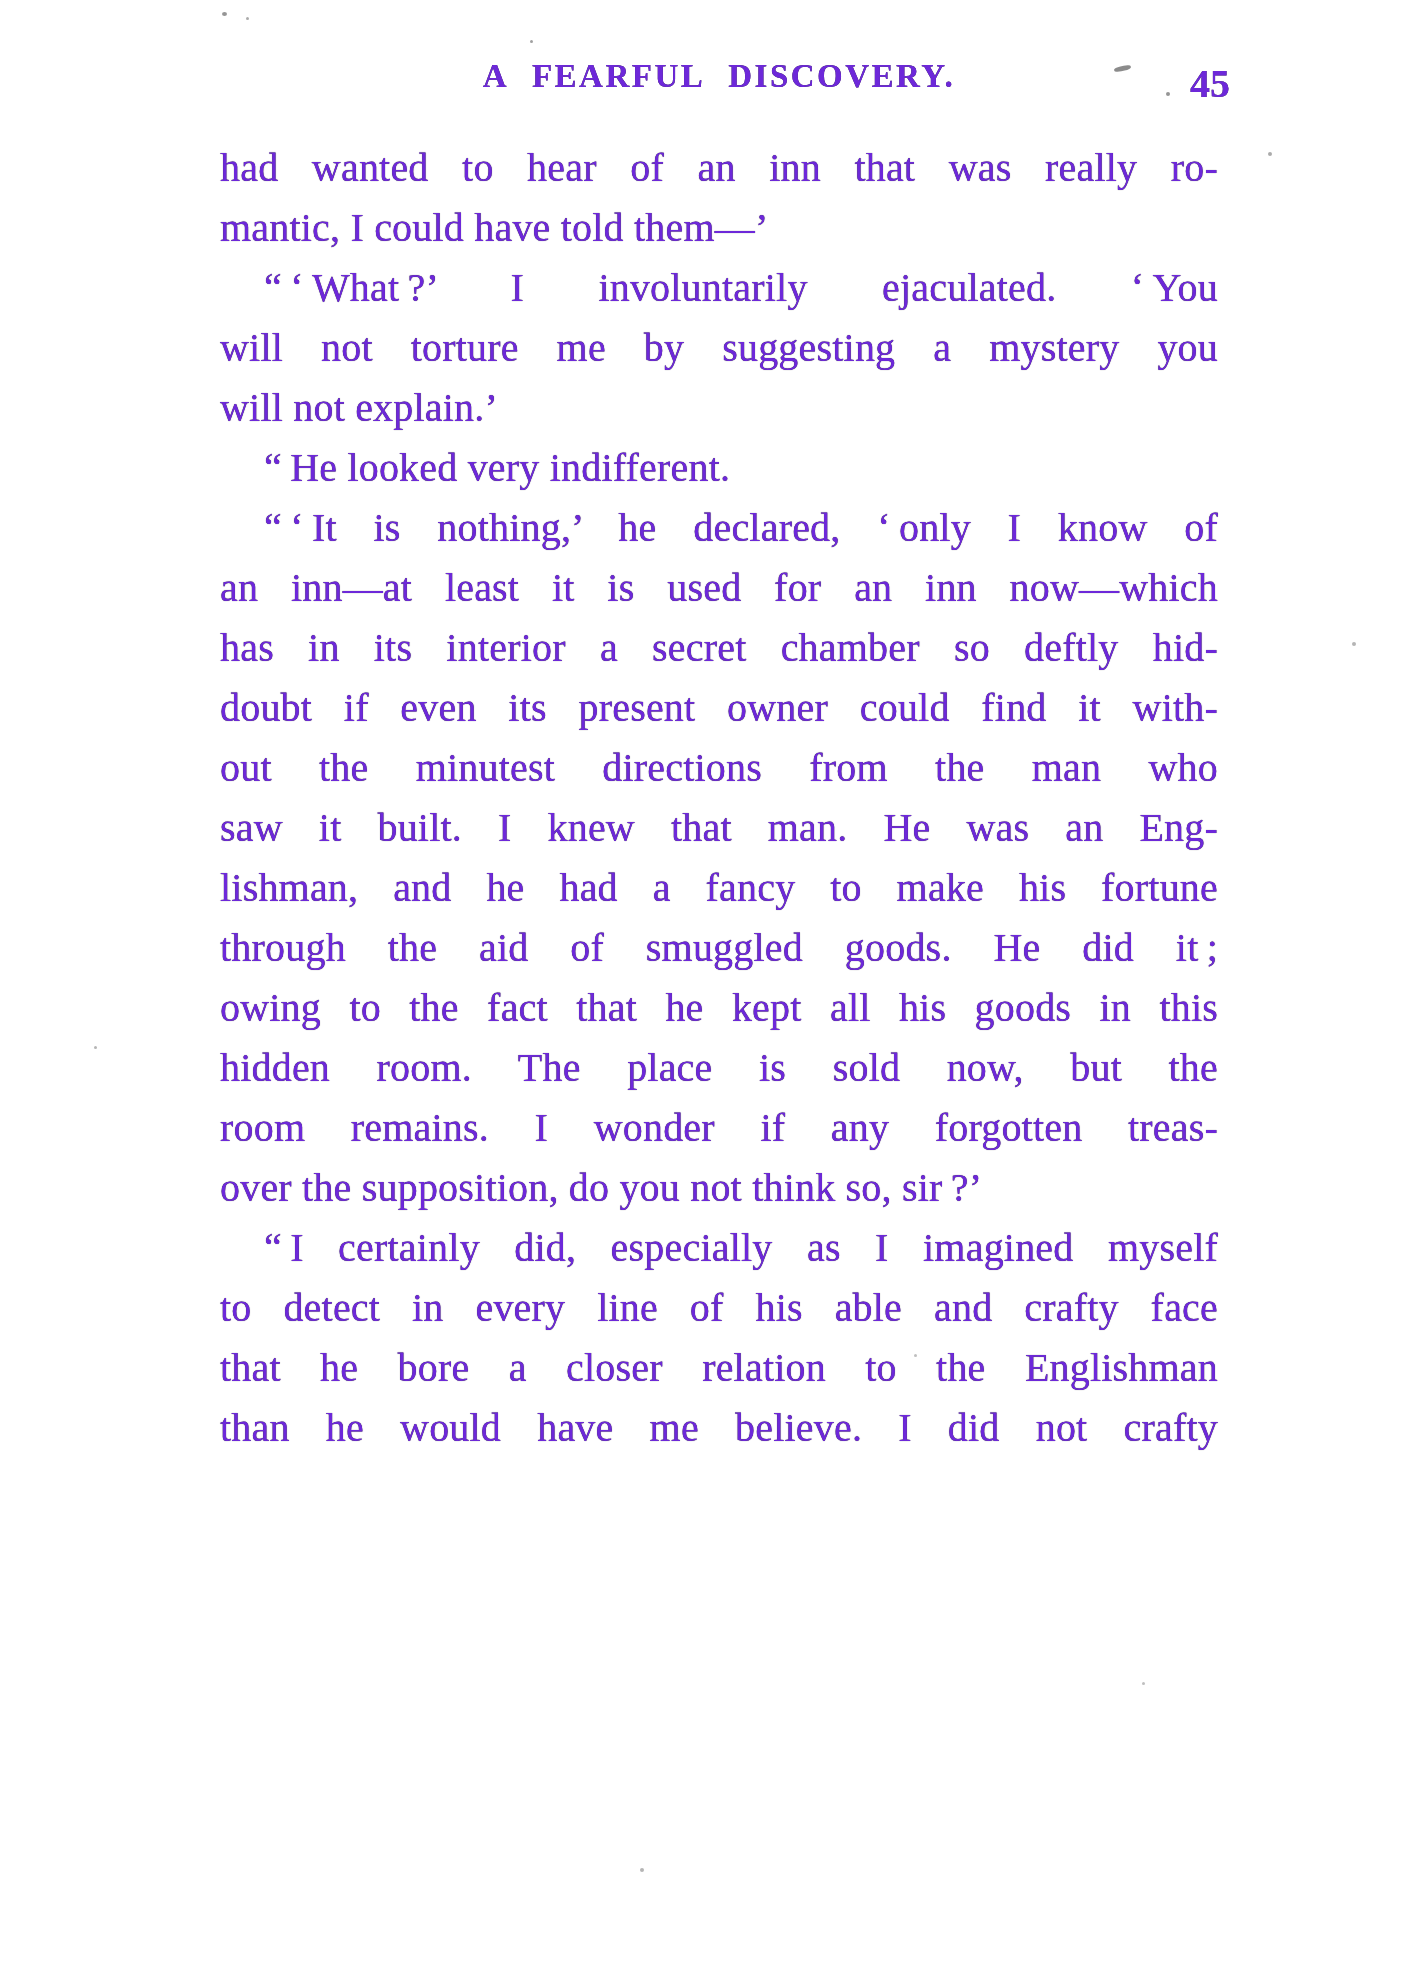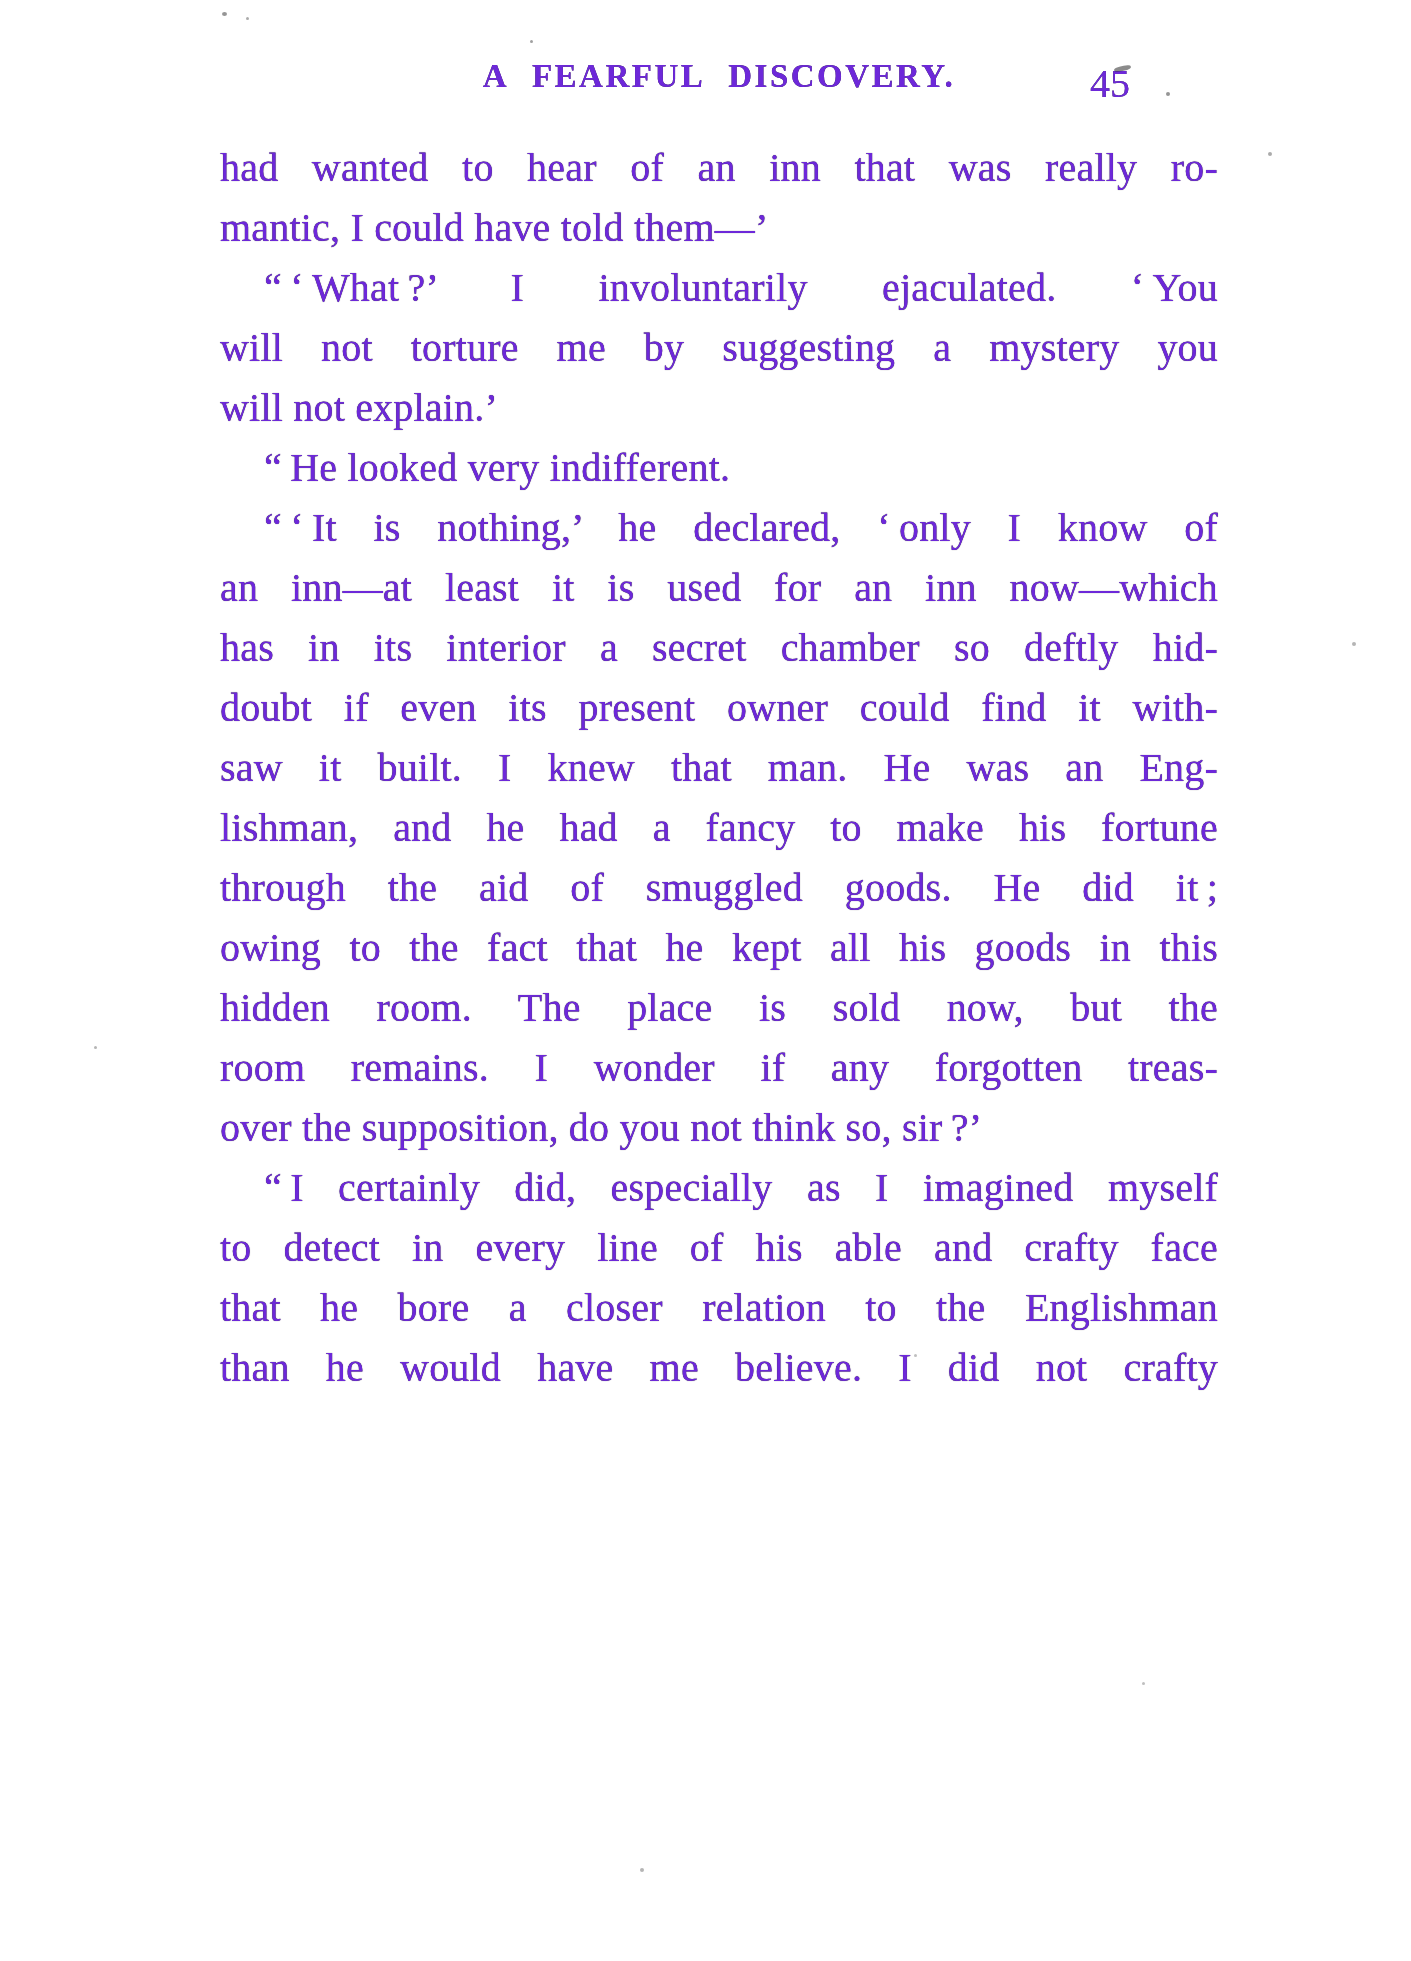--- a/index.html
+++ b/index.html
@@ -19,22 +19,23 @@
     font-weight:bold;
     font-size:33px;
     letter-spacing:2.5px;
     word-spacing:14px;
     text-shadow:0 0 0.6px rgba(0,0,0,.85);
     white-space:nowrap;
   }
   .folio{
     position:absolute;
     left:1090px;width:140px;top:60px;
+    text-align:right;
     font-size:40px;
-    font-weight:normal;
+    font-weight:bold;
     text-shadow:0 0 0.5px rgba(0,0,0,.8);
   }
   
   .body-text{
     position:absolute;
     left:220px;top:138px;width:998px;
   }
   .line{
     font-size:40px;
     line-height:60px;
@@ -65,20 +66,21 @@
       <div class="line">had wanted to hear of an inn that was really ro-</div>
       <div class="line noj">mantic, I could have told them—’</div>
       <div class="line ind">“ ‘ What ?’ I involuntarily ejaculated. ‘ You</div>
       <div class="line">will not torture me by suggesting a mystery you</div>
       <div class="line noj">will not explain.’</div>
       <div class="line ind noj">“ He looked very indifferent.</div>
       <div class="line ind">“ ‘ It is nothing,’ he declared, ‘ only I know of</div>
       <div class="line">an inn—at least it is used for an inn now—which</div>
       <div class="line">has in its interior a secret chamber so deftly hid-</div>
       <div class="line">doubt if even its present owner could find it with-</div>
+      <div class="line">out the minutest directions from the man who</div>
       <div class="line">saw it built. I knew that man. He was an Eng-</div>
       <div class="line">lishman, and he had a fancy to make his fortune</div>
       <div class="line">through the aid of smuggled goods. He did it ;</div>
       <div class="line">owing to the fact that he kept all his goods in this</div>
       <div class="line">hidden room. The place is sold now, but the</div>
       <div class="line">room remains. I wonder if any forgotten treas-</div>
       <div class="line noj">over the supposition, do you not think so, sir ?’</div>
       <div class="line ind">“ I certainly did, especially as I imagined myself</div>
       <div class="line">to detect in every line of his able and crafty face</div>
       <div class="line">that he bore a closer relation to the Englishman</div>

